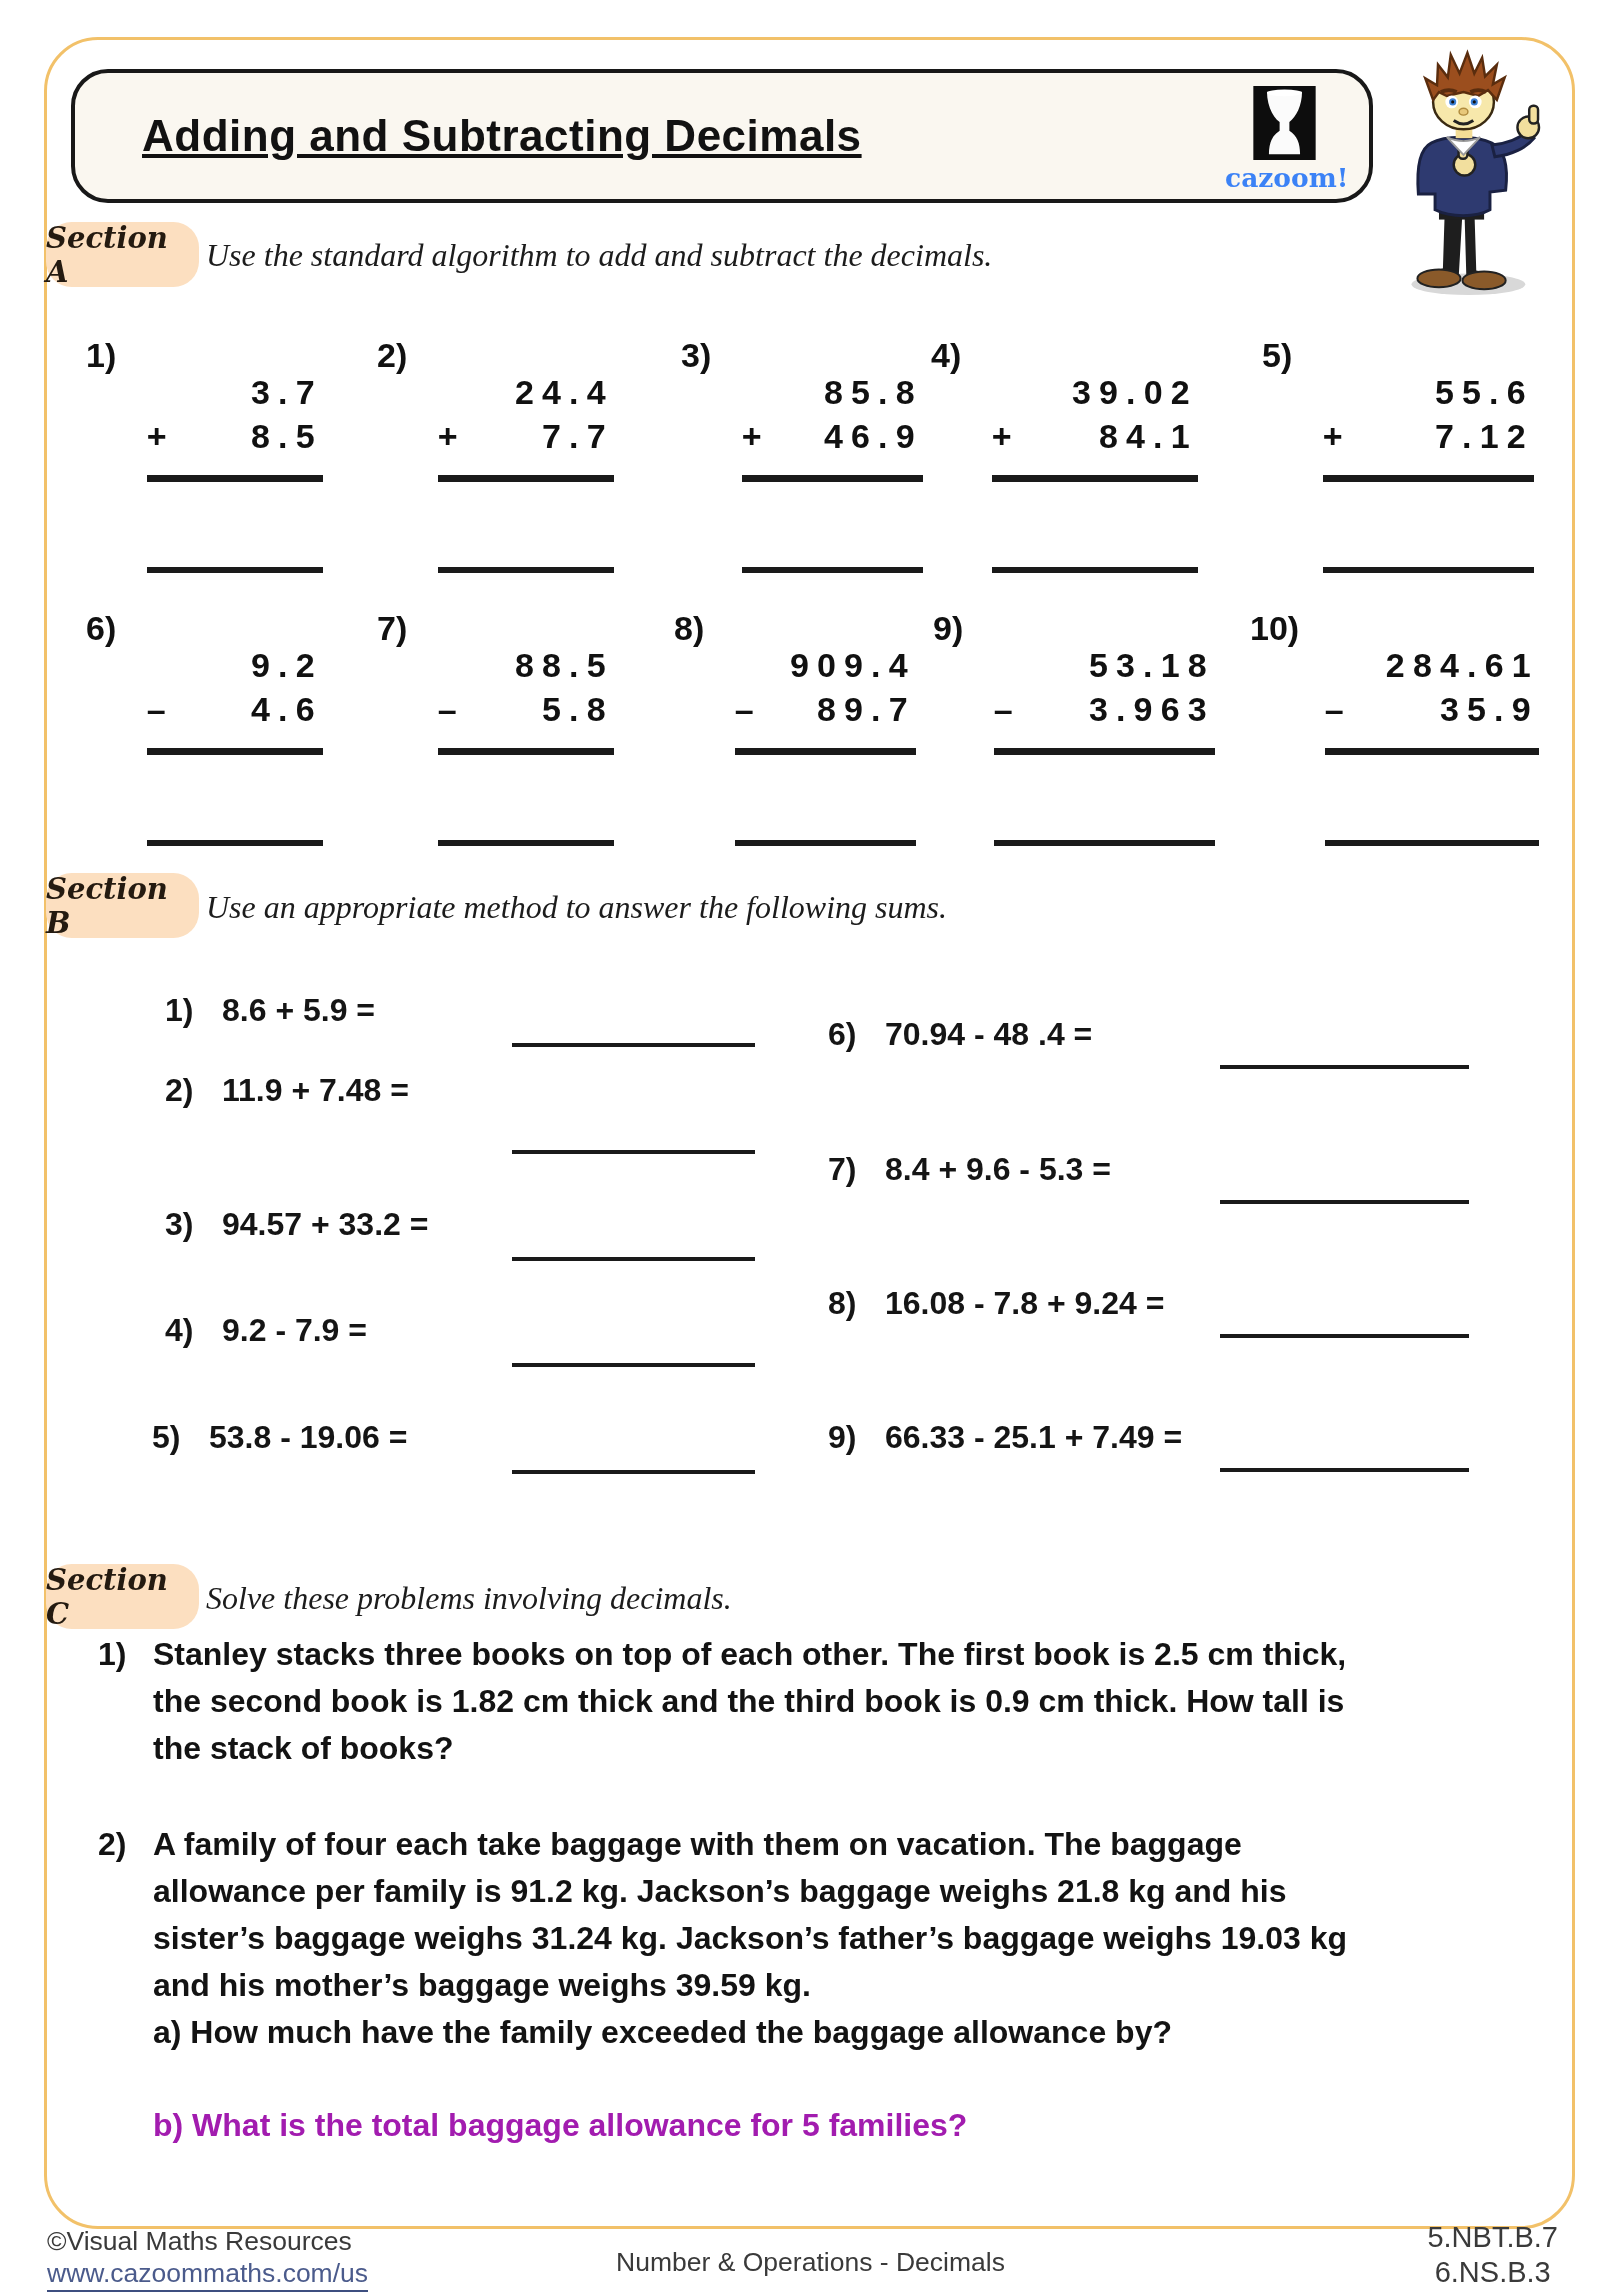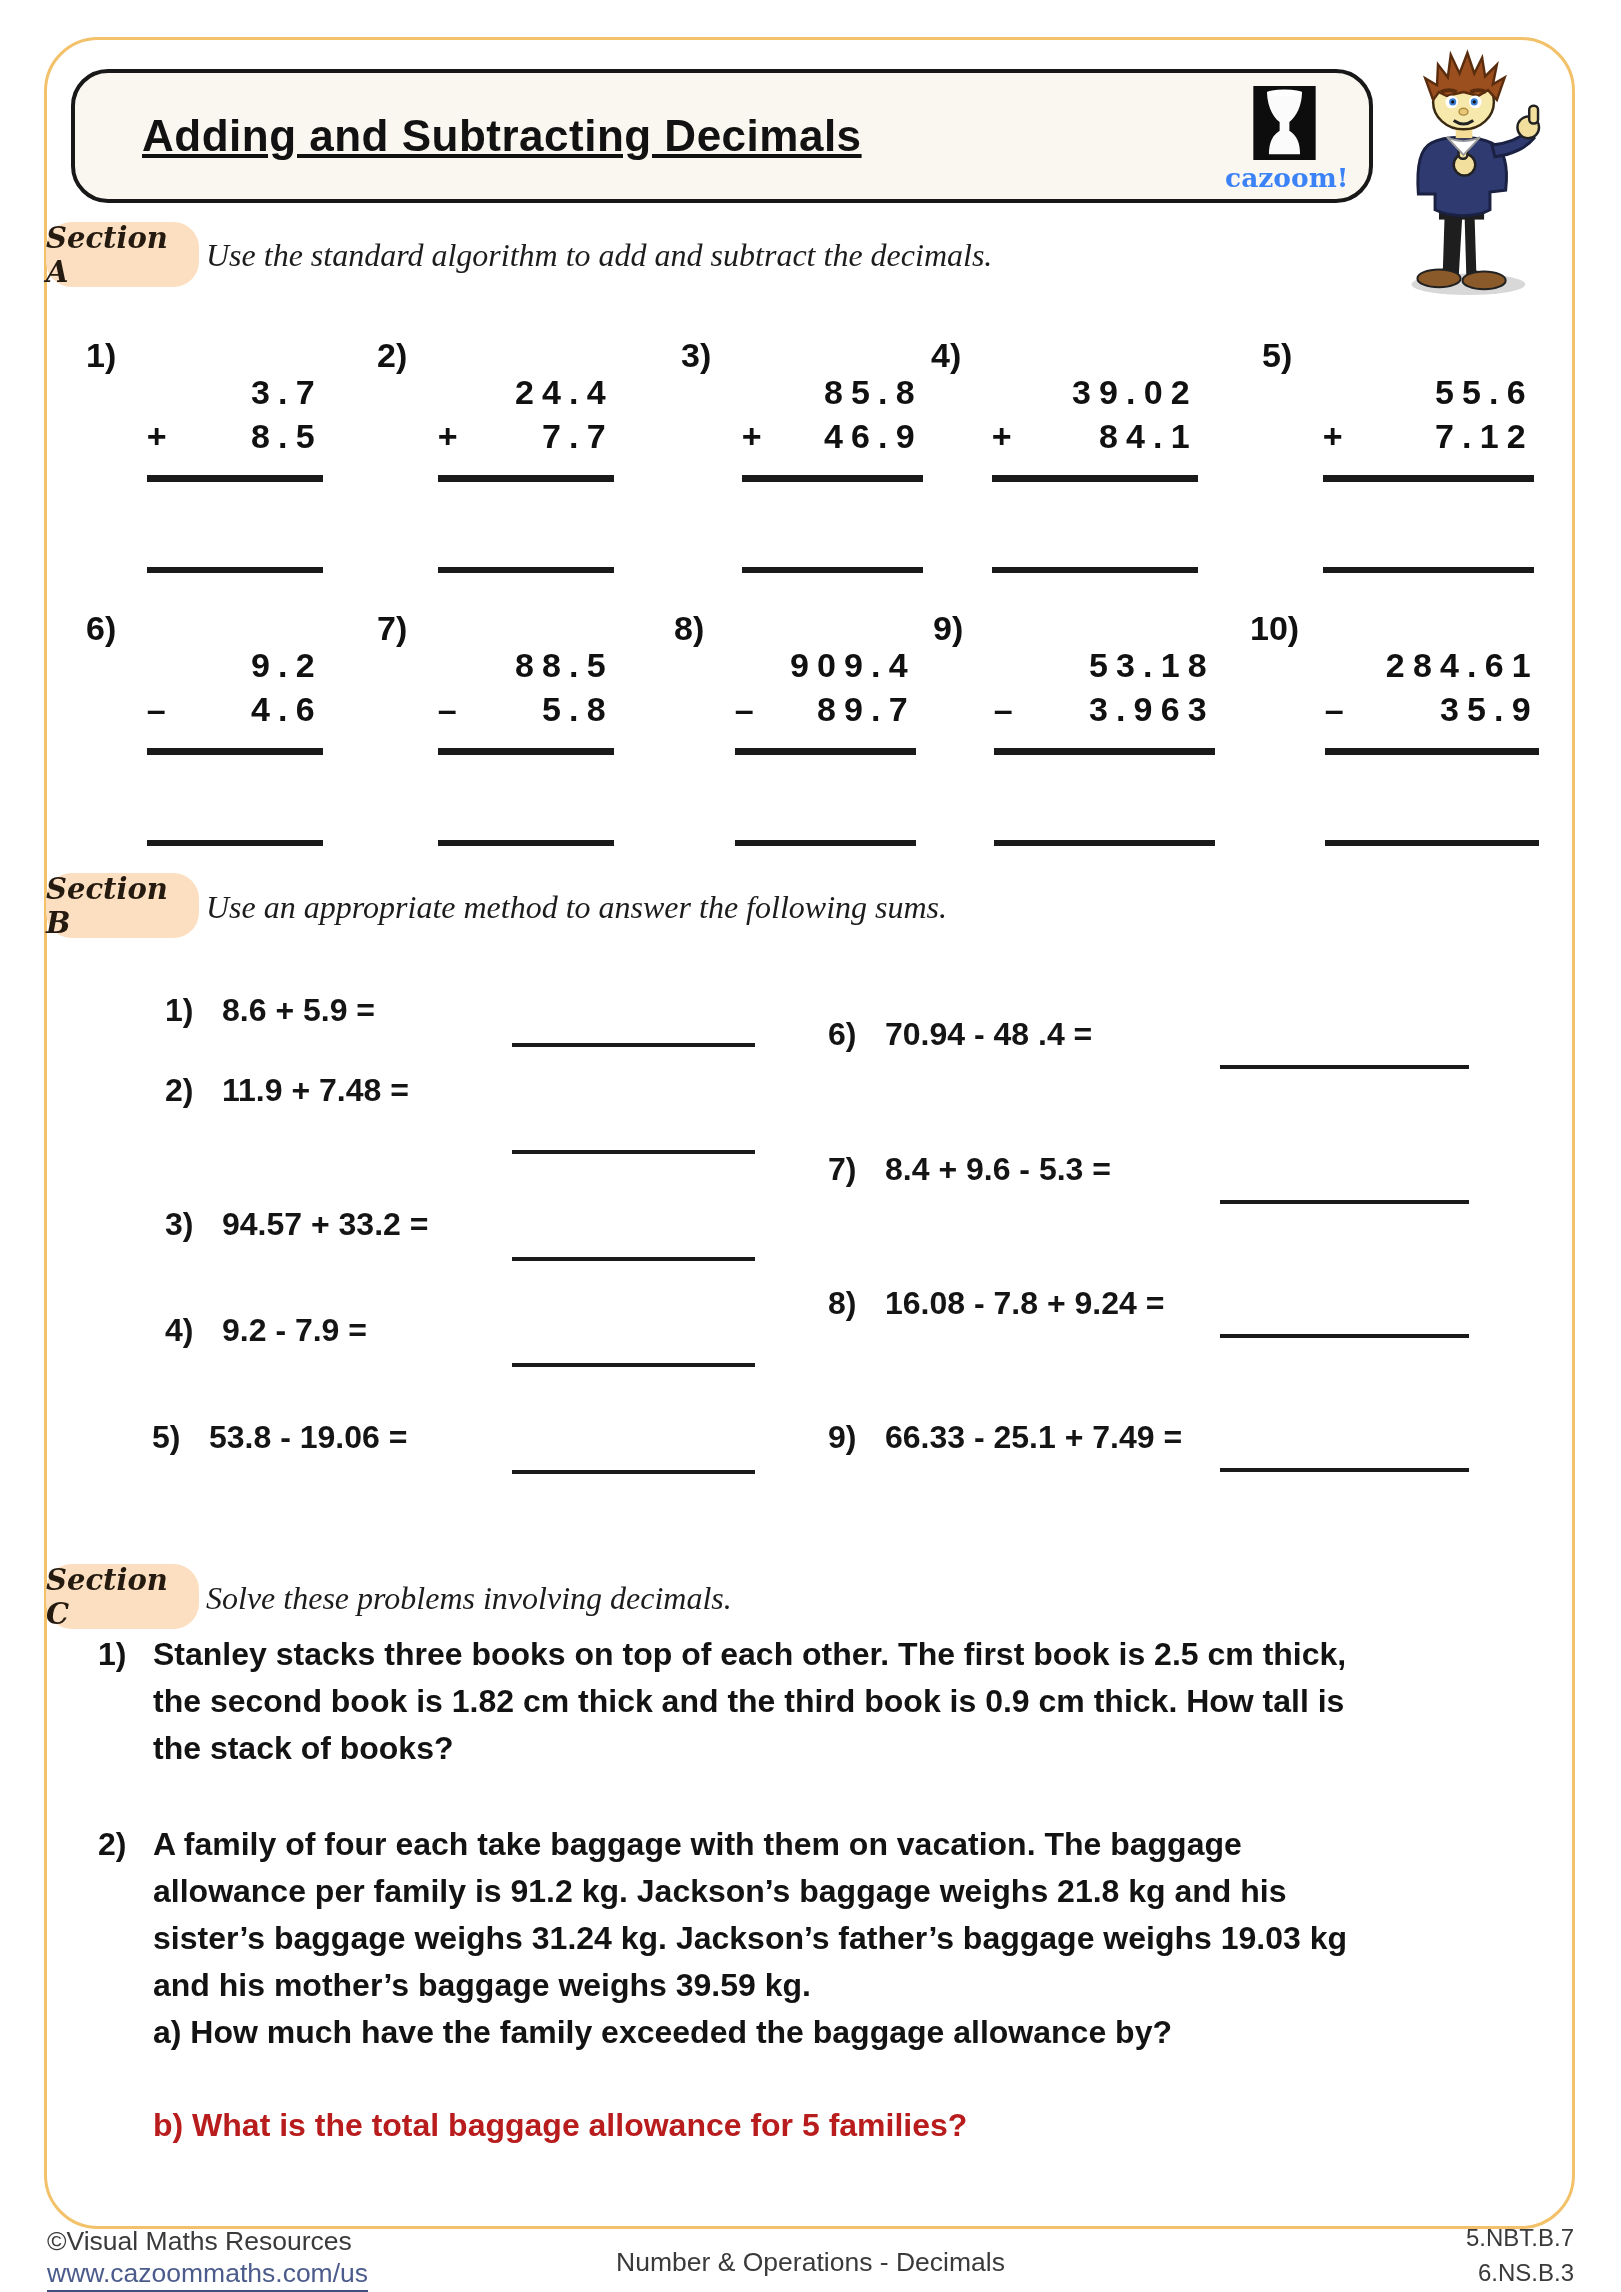--- a/index.html
+++ b/index.html
@@ -38,27 +38,27 @@
 
   
   .bitem{position:absolute;font-size:32px;font-weight:bold;white-space:nowrap;color:#151515;}
   .bitem .bn{display:inline-block;min-width:57px;}
   .bline{position:absolute;height:3.9px;background:#1a1a1a;}
 
   
   .cprob{position:absolute;display:flex;font-size:32px;font-weight:bold;line-height:47px;color:#131313;}
   .cn{width:55px;flex:0 0 55px;}
   .ctext{white-space:pre-line;width:1362px;}
-  .cpartb{position:absolute;font-size:32px;font-weight:bold;color:#b91c1c;}
+  .cpartb{position:absolute;font-size:32px;font-weight:bold;color:#a21caf;}
 
   
   .f-left{position:absolute;left:47px;top:2225px;font-size:26.5px;color:#3a3a3a;line-height:32px;}
   .f-url{color:#4b5b8c;text-decoration:none;border-bottom:2.9px solid #3e4f80;display:inline-block;padding-bottom:1px;}
   .f-center{position:absolute;left:50%;transform:translateX(-50%);top:2247px;font-size:26.5px;color:#3a3a3a;}
-  .f-right{position:absolute;right:47px;top:2220px;text-align:right;font-size:24px;color:#3a3a3a;line-height:35px;}
+  .f-right{position:absolute;right:63px;top:2220px;text-align:center;font-size:29px;color:#3a3a3a;line-height:35px;}
 </style>
 </head>
 <body>
 
 <div class="frame"></div>
 
 <div class="titlebox">
   <div class="title">Adding and Subtracting Decimals</div>
 </div>
 

